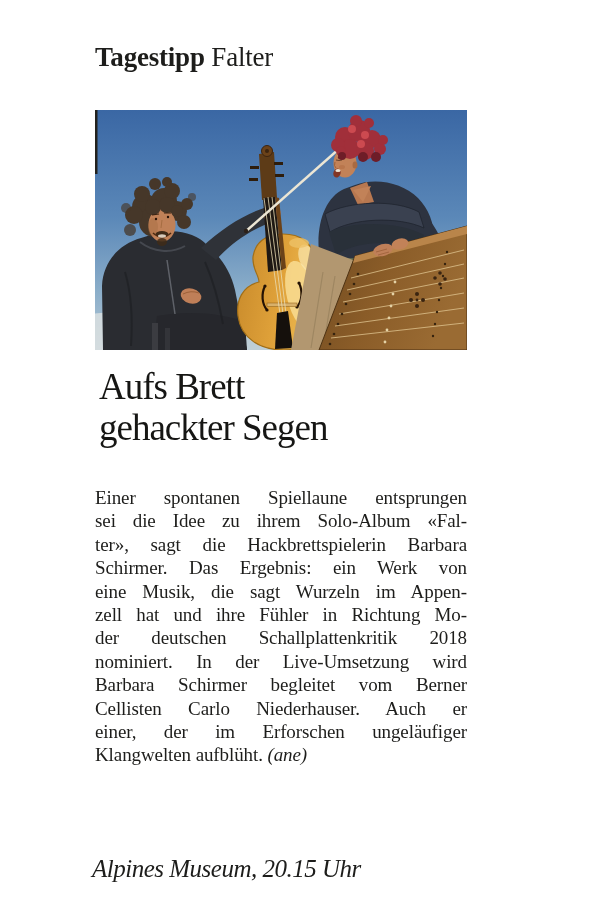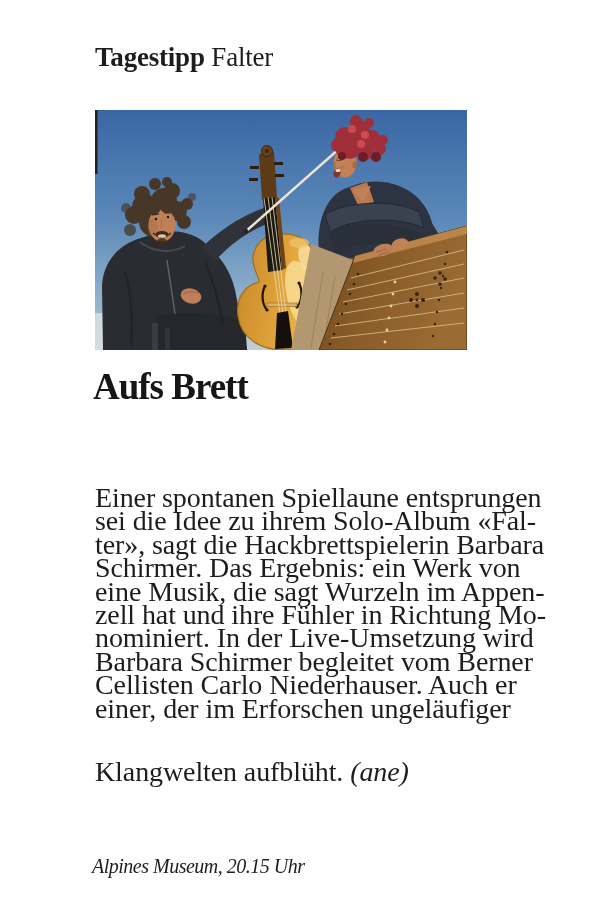--- a/index.html
+++ b/index.html
@@ -15,38 +15,38 @@
     white-space:nowrap;
     text-align:center;
   }
   .kicker .k-bold{font-weight:700;}
   .photo{
     position:absolute;left:95px;top:110px;width:372px;height:240px;
     overflow:hidden;
   }
   .photo svg{display:block;width:372px;height:240px;}
   .headline{
-    position:absolute;left:93px;top:366px;width:430px;
-    font-size:37px;font-weight:700;line-height:41px;letter-spacing:-1px;
+    position:absolute;left:99px;top:366px;width:430px;
+    font-size:37px;font-weight:400;line-height:41px;letter-spacing:-1px;
     color:#161614;
   }
   .article{
     position:absolute;left:95px;top:486px;width:372px;
-    font-size:28px;line-height:23.4px;letter-spacing:-0.1px;
+    font-size:19px;line-height:23.4px;letter-spacing:-0.1px;
     color:#1d1d1b;
   }
   .tline{
     text-align:justify;text-align-last:justify;
     height:23.4px;white-space:nowrap;
   }
-  .tline.last{text-align:right;text-align-last:left;margin-top:40px;}
+  .tline.last{text-align:right;text-align-last:left;}
   .credit{font-style:italic;}
   .footer-line{
     position:absolute;left:92px;top:855px;
-    font-size:20px;font-style:italic;letter-spacing:-0.5px;
+    font-size:25px;font-style:italic;letter-spacing:-0.5px;
     white-space:nowrap;
   }
 </style>
 </head>
 <body>
 
 <div class="kicker"><span class="k-bold">Tagestipp</span> <span>Falter</span></div>
 
 <div class="photo">
   <svg viewBox="0 0 372 240" role="img" aria-label="Zwei Musiker vor blauem Himmel: links ein Cellist mit lockigem Haar und Cello samt Bogen, rechts eine rothaarige Hackbrettspielerin mit verschraenkten Armen und Hackbrett">
@@ -250,29 +250,31 @@
       </g>
       <ellipse cx="288" cy="140" rx="10" ry="6" fill="#bf7f58" transform="rotate(-15 288 140)"></ellipse>
       <ellipse cx="305" cy="134" rx="8.5" ry="5.5" fill="#c28258" transform="rotate(-15 305 134)"></ellipse>
       <path d="M281,142 L292,139 M283,145 L294,142" stroke="#9c6038" stroke-width="0.8" fill="none"></path>
     </g>
   </svg>
 </div>
 
 <div class="headline">
   <div>Aufs Brett</div>
+  <div>gehackter Segen</div>
 </div>
 
 <div class="article">
   <div class="tline">Einer spontanen Spiellaune entsprungen</div>
   <div class="tline">sei die Idee zu ihrem Solo-Album «Fal-</div>
   <div class="tline">ter», sagt die Hackbrettspielerin Barbara</div>
   <div class="tline">Schirmer. Das Ergebnis: ein Werk von</div>
   <div class="tline">eine Musik, die sagt Wurzeln im Appen-</div>
   <div class="tline">zell hat und ihre Fühler in Richtung Mo-</div>
+  <div class="tline">der deutschen Schallplattenkritik 2018</div>
   <div class="tline">nominiert. In der Live-Umsetzung wird</div>
   <div class="tline">Barbara Schirmer begleitet vom Berner</div>
   <div class="tline">Cellisten Carlo Niederhauser. Auch er</div>
   <div class="tline">einer, der im Erforschen ungeläufiger</div>
   <div class="tline last"><span>Klangwelten aufblüht.</span>
     <span class="credit">(ane)</span></div>
 </div>
 
 <div class="footer-line">Alpines Museum, 20.15 Uhr</div>
 

